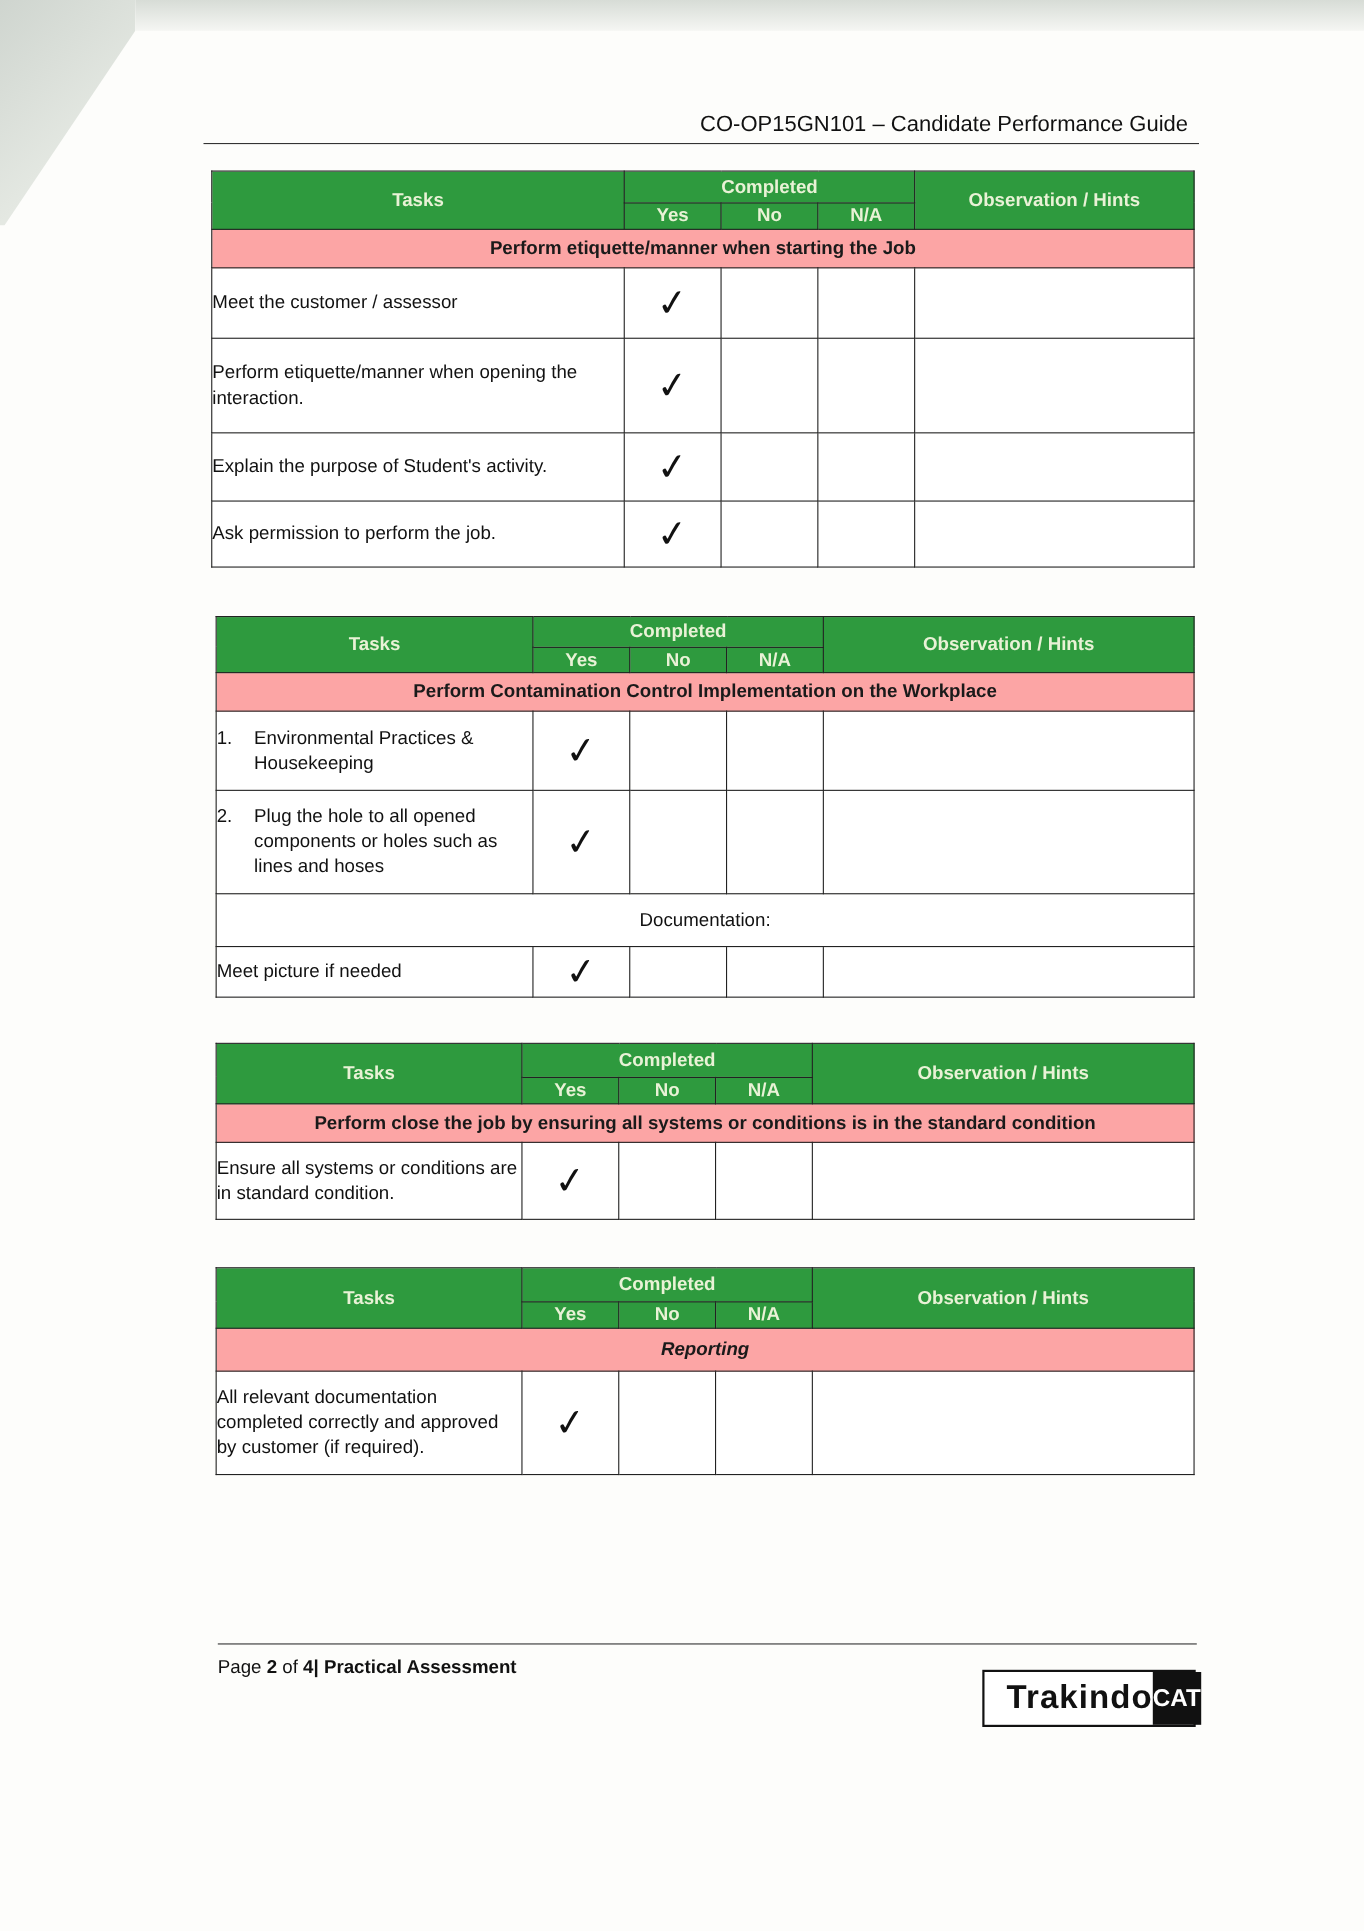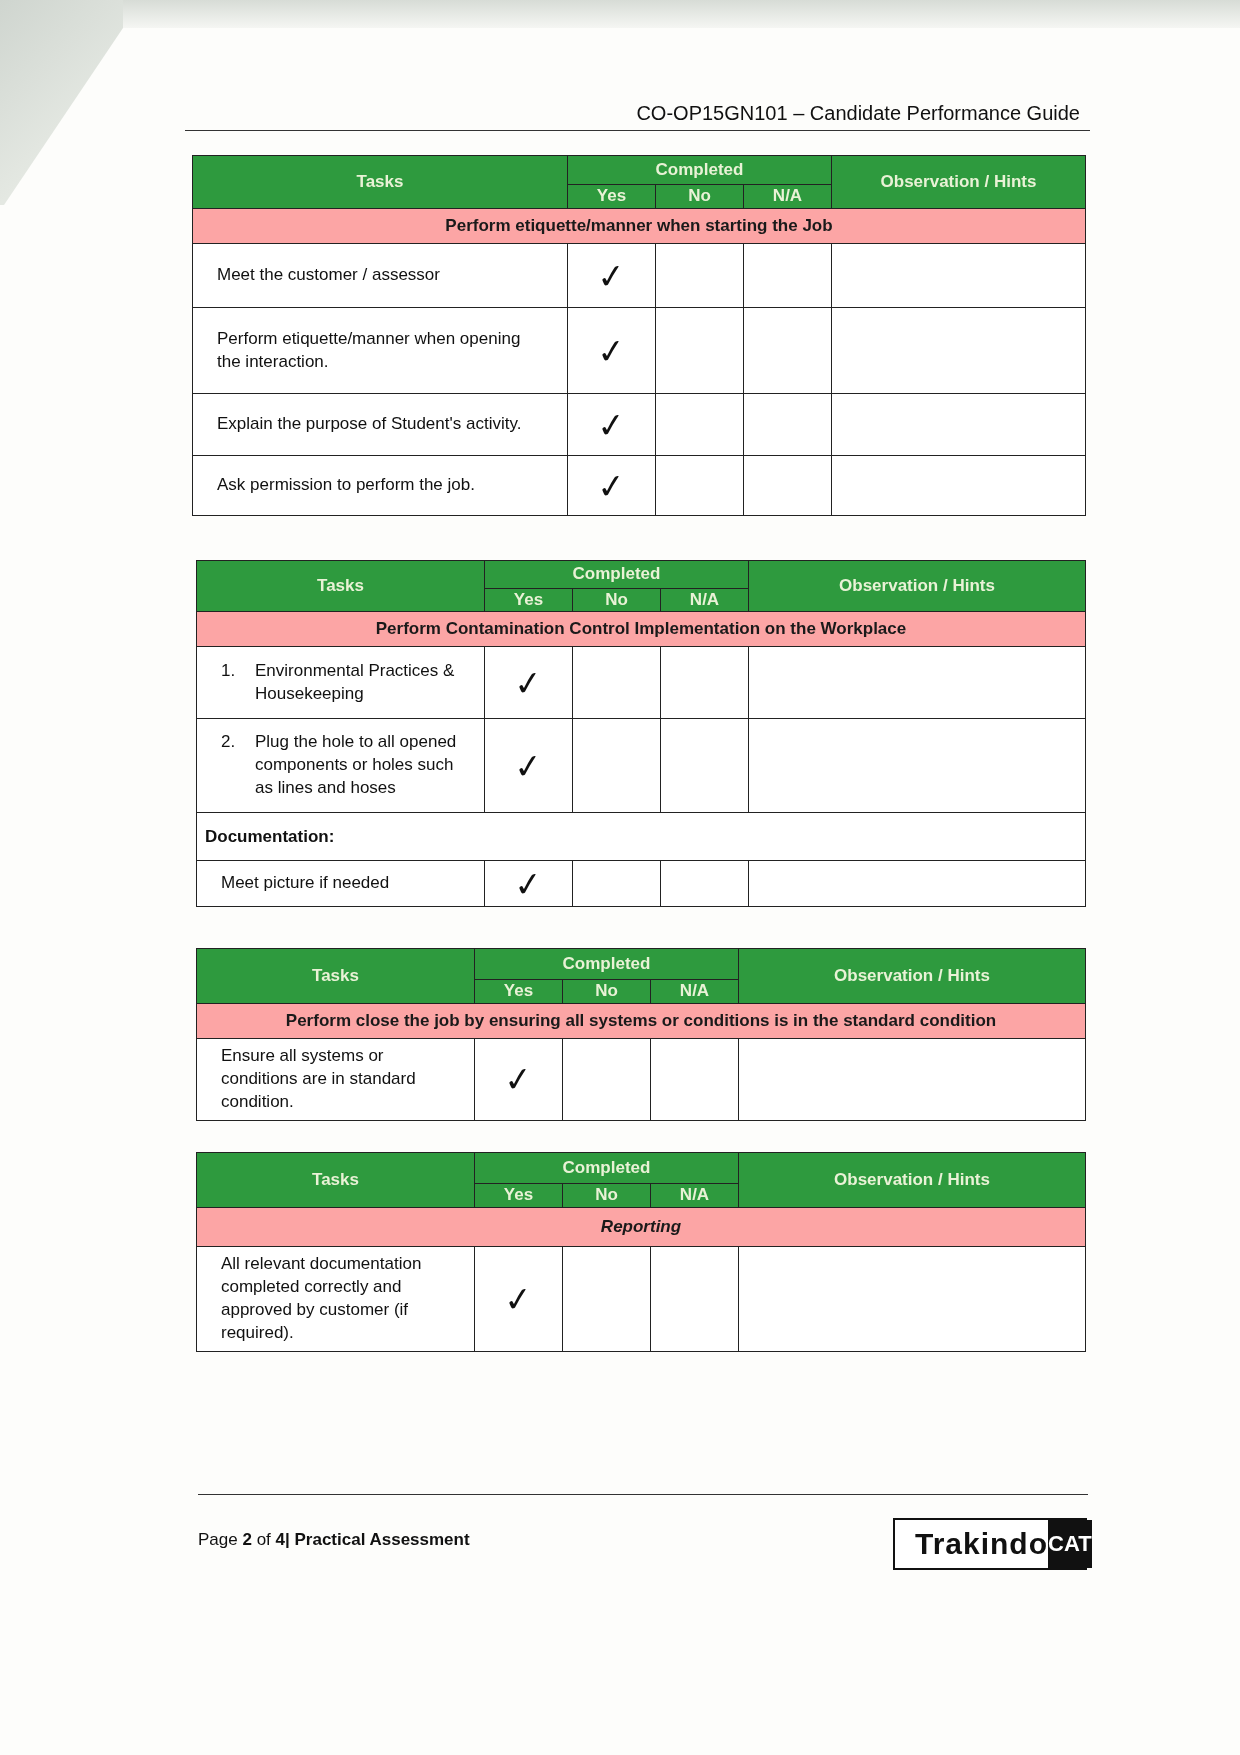--- a/index.html
+++ b/index.html
@@ -30,36 +30,36 @@
     .ptable {
       position: absolute; border-collapse: collapse; table-layout: fixed;
       font-size: 17px;
     }
     .ptable td, .ptable th { border: 1.5px solid #222; padding: 0; }
     .ptable th { background: #2e9a3e; color: #e9f2d6; font-weight: bold; text-align: center; font-size: 17px; }
     .ptable th.sub { height: 22px; }
     .ptable .section td {
       background: #fca5a5; font-weight: bold; color: #1a1a1a; padding: 4px 0; height: 26px; text-align: center;
     }
-    .ptable .task-cell { padding: 6px 24px; line-height: 1.35; background: #fff; }
+    .ptable .task-cell { padding: 6px 0; line-height: 1.35; background: #fff; }
     .ptable .chk-cell { background: #fff; text-align: center; vertical-align: middle; }
     .ptable .obs-cell { background: #fff; }
-    .ptable .label-row td { background: #fff; font-weight: bold; padding: 6px 8px; }
+    .ptable .label-row td { background: #fff; font-weight: normal; padding: 6px 8px; text-align: center; }
     .numbered { display: flex; }
     .numbered .num { width: 34px; flex: none; }
     .check {
       font-family: "DejaVu Sans", sans-serif; font-size: 34px; color: #111;
       display: inline-block; transform: rotate(-6deg);
     }
 
     .footer-line {
       position: absolute; left: 198px; top: 1494px; width: 890px; height: 0;
       border-top: 1.5px solid #333;
     }
-    .footer-text { position: absolute; left: 198px; top: 1506px; font-size: 17px; font-weight: bold; margin-top: 24px; }
+    .footer-text { position: absolute; left: 198px; top: 1506px; font-size: 17px; font-weight: bold; }
     .footer-text .reg { font-weight: normal; }
     .footer-logo {
       position: absolute; left: 893px; top: 1518px; width: 190px; height: 48px;
       border: 2px solid #111; background: #fff; display: flex; align-items: center;
     }
     .footer-logo .word {
       font-size: 30px; font-weight: bold; margin-left: 20px; letter-spacing: 1px; flex: 1;
     }
     .footer-logo .cat {
       width: 44px; height: 48px; background: #111; color: #fff; font-weight: bold;

